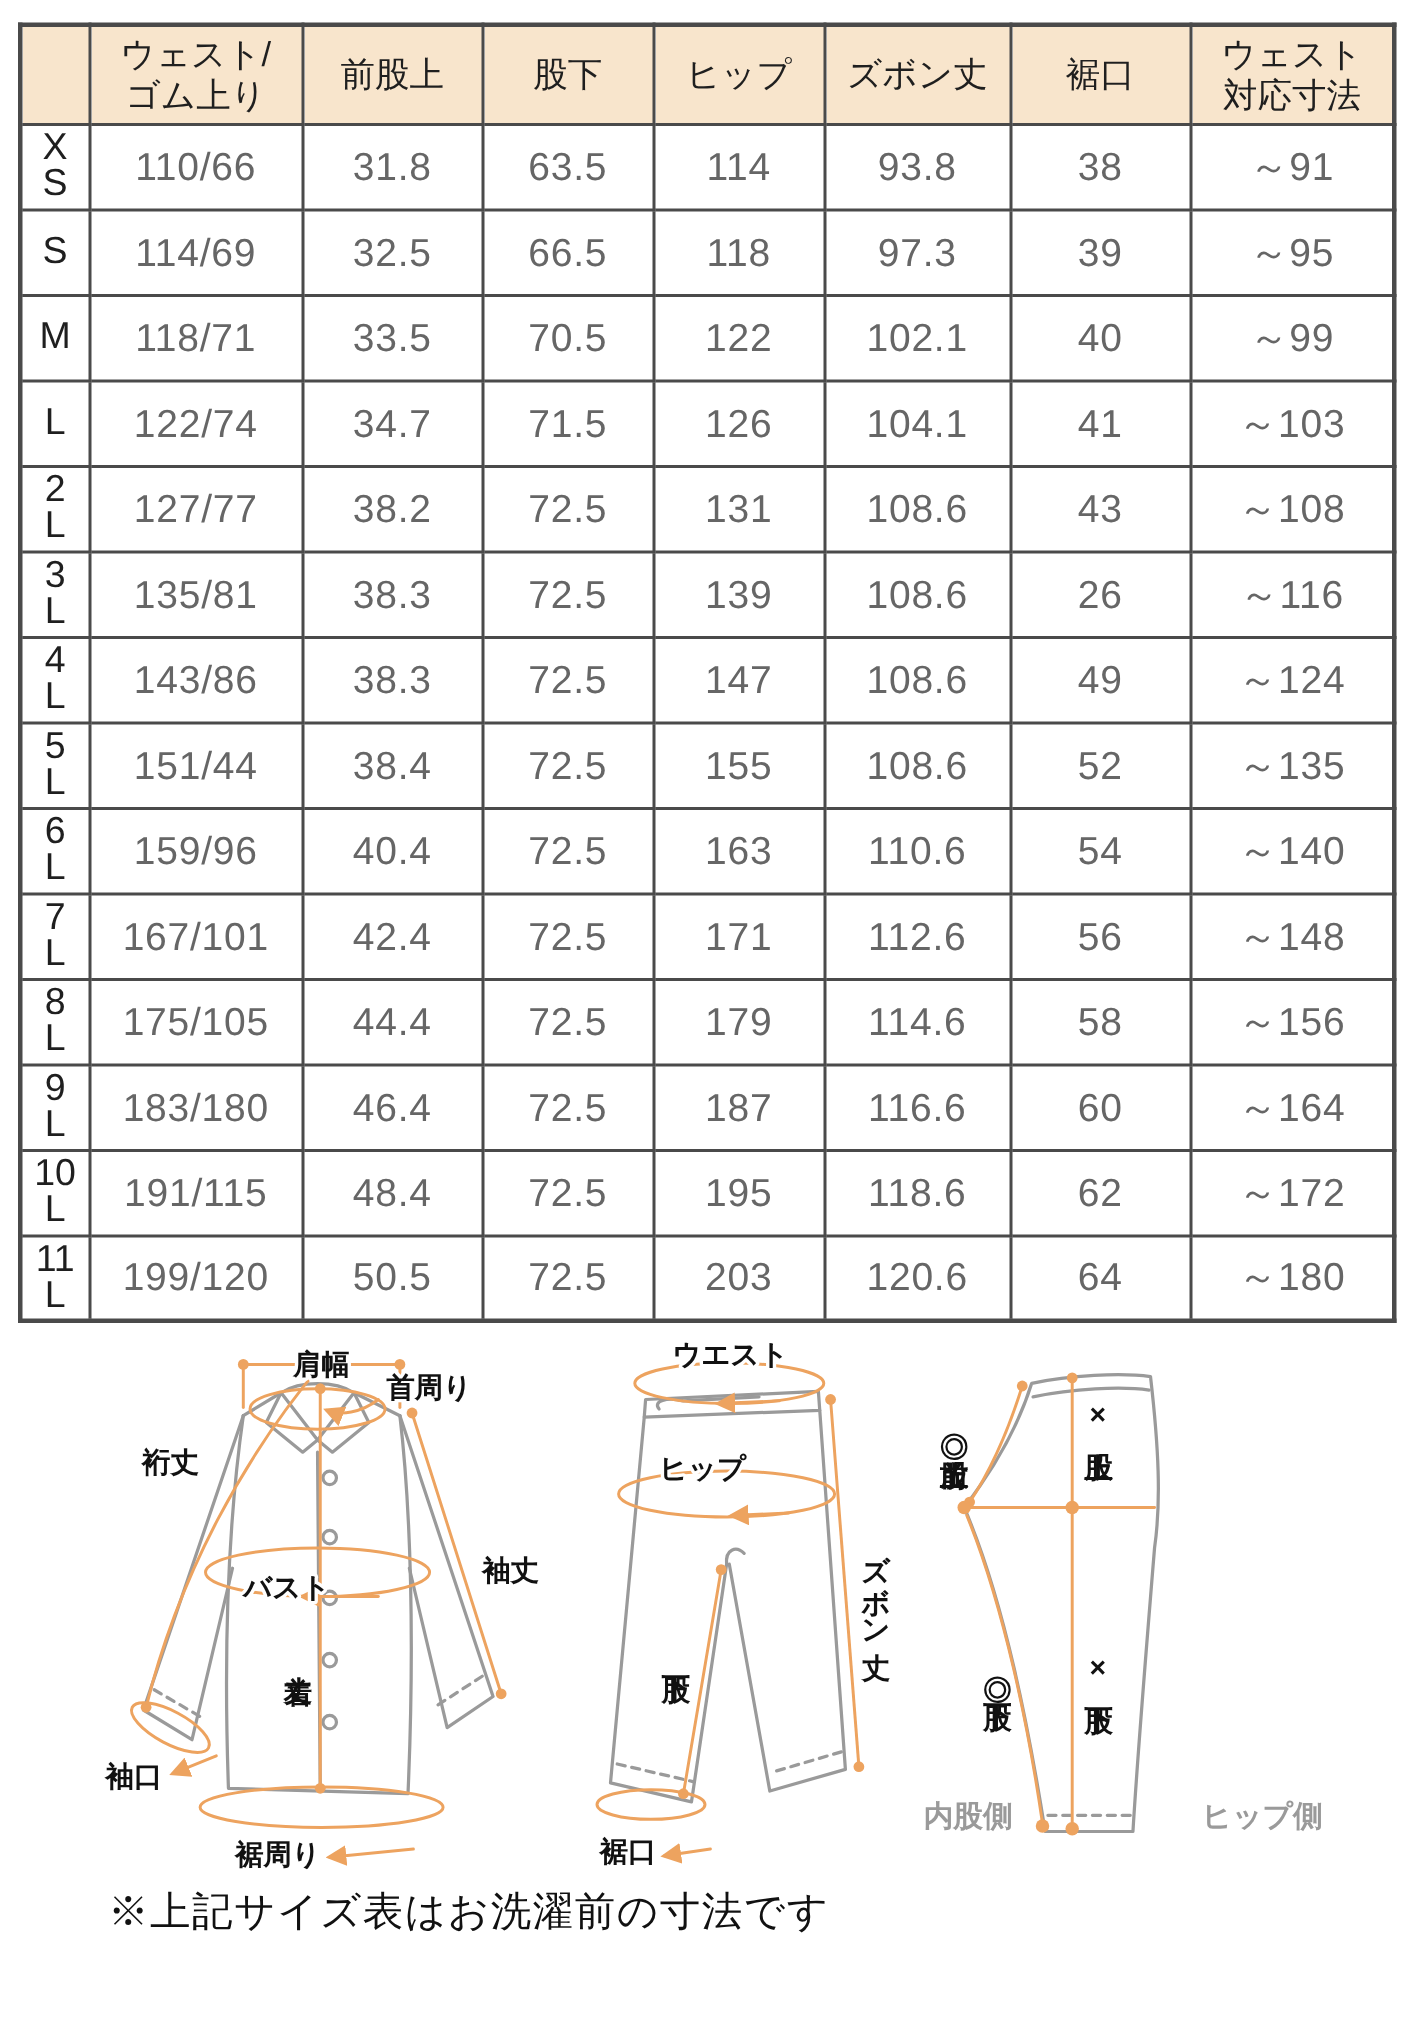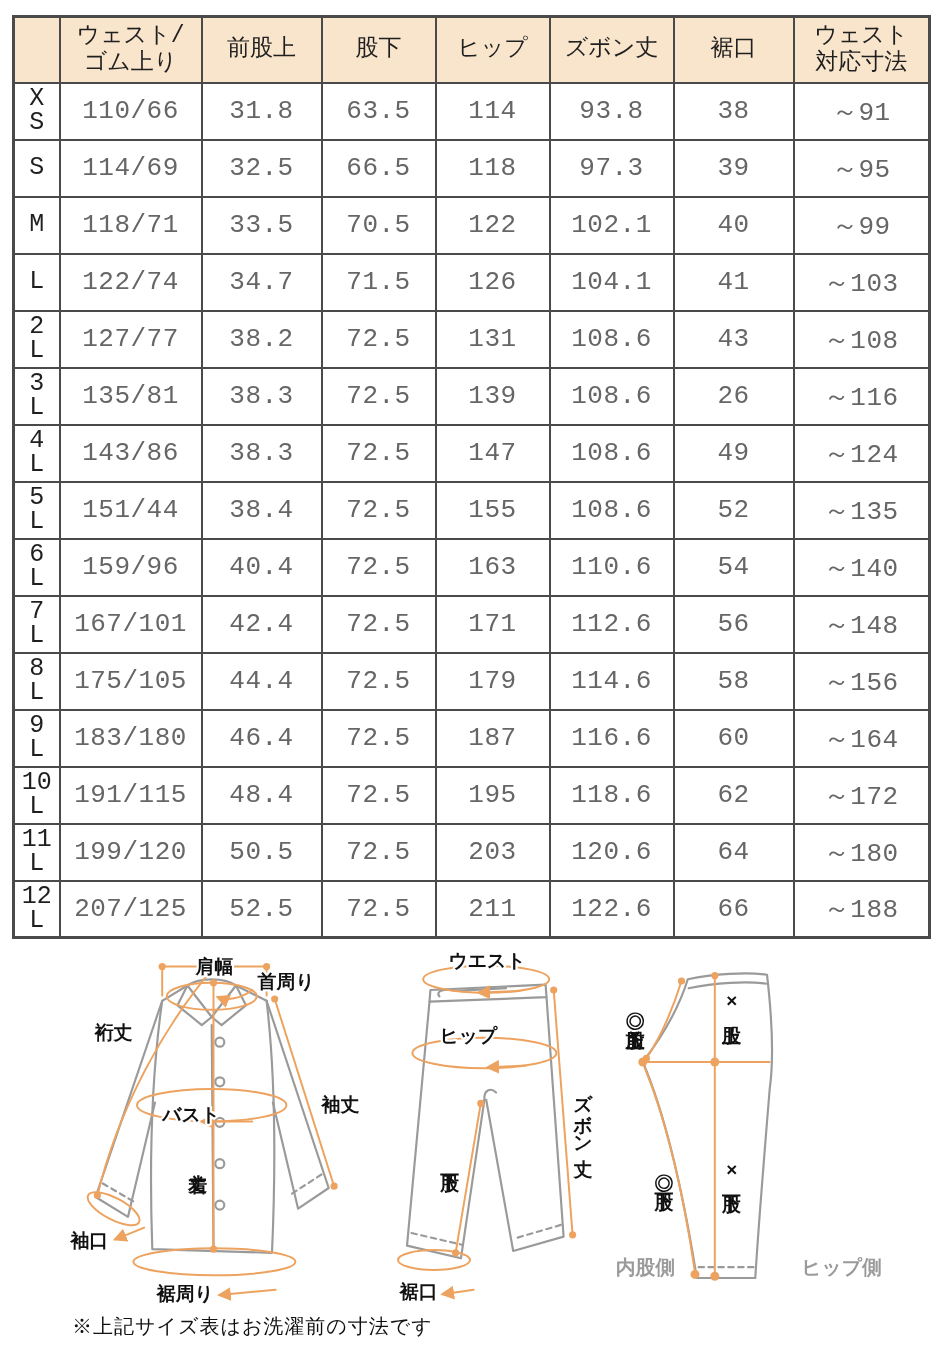--- a/index.html
+++ b/index.html
@@ -9,21 +9,20 @@
     background: #ffffff;
     font-family: "Liberation Sans", sans-serif;
   }
   
   .table-wrap { padding: 15px 12px 0 12px; }
   table.size-table {
     border-collapse: collapse;
     table-layout: fixed;
     width: 916px;
     border: 3px solid #4a4a4a;
-    font-family: Liberation Mono, monospace;
   }
   .size-table th, .size-table td {
     border: 2px solid #4a4a4a;
     text-align: center;
     vertical-align: middle;
     padding: 0 2px;
     overflow: hidden;
   }
   .size-table thead th {
     background: #f8e5cc;
@@ -90,21 +89,21 @@
     font-size: 22px;
     font-weight: bold;
     fill: #9a9a9a;
     paint-order: stroke;
     stroke: #ffffff;
     stroke-width: 4px;
   }
   
   .note {
     margin: 8px 0 0 72px;
-    font-size: 20px;
+    font-size: 27px;
     color: #111111;
     letter-spacing: 1px;
   }
 </style>
 </head>
 <body>
 
 <div class="table-wrap">
   <table class="size-table">
     <colgroup>
@@ -276,31 +275,20 @@
           <td class="size">11
 L</td>
           <td>199/120</td>
           <td>50.5</td>
           <td>72.5</td>
           <td>203</td>
           <td>120.6</td>
           <td>64</td>
           <td>～180</td>
         </tr>
-        <tr>
-          <td class="size">12
-L</td>
-          <td>207/125</td>
-          <td>52.5</td>
-          <td>72.5</td>
-          <td>211</td>
-          <td>122.6</td>
-          <td>66</td>
-          <td>～188</td>
-        </tr>
       </tbody>
   </table>
 </div>
 
 <div class="diagrams">
 
   <svg width="315" height="360" viewBox="0 0 350 400">
     <defs>
       <marker id="ah1" viewBox="0 0 10 10" refX="8" refY="5" markerWidth="7" markerHeight="7" orient="auto-start-reverse">
         <path d="M0,0 L10,5 L0,10 z" fill="#eda35f"></path>

